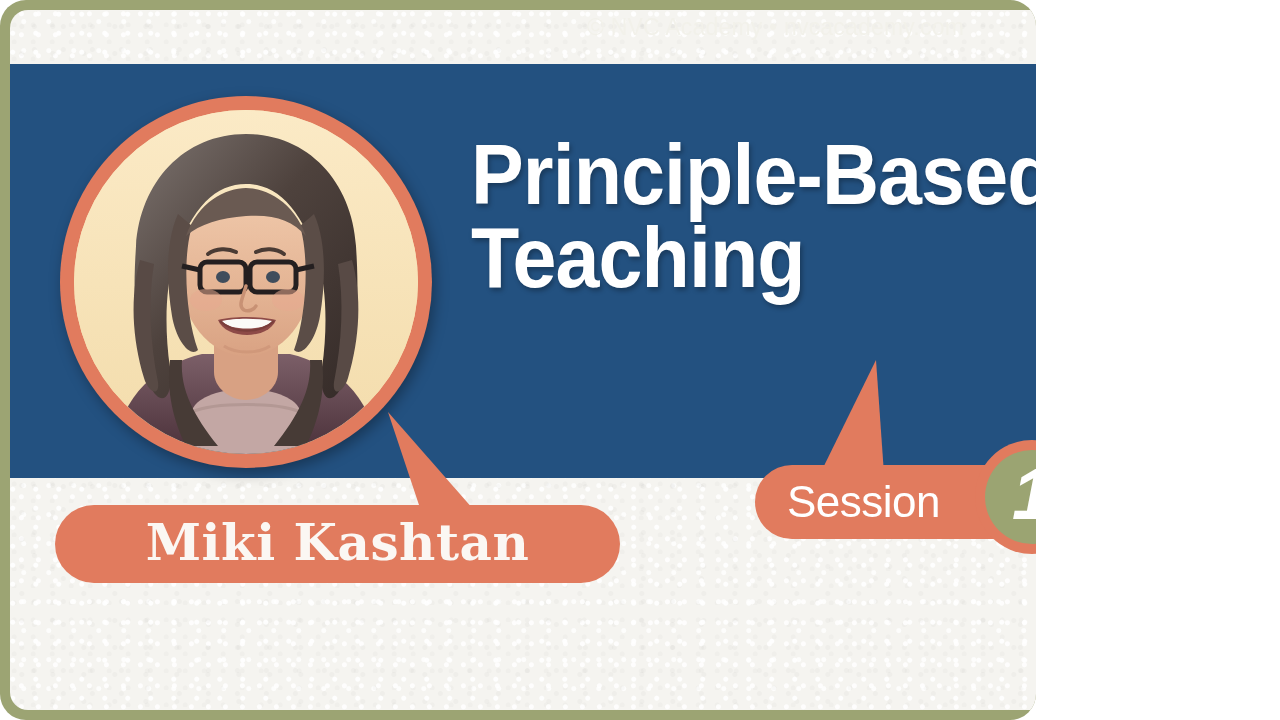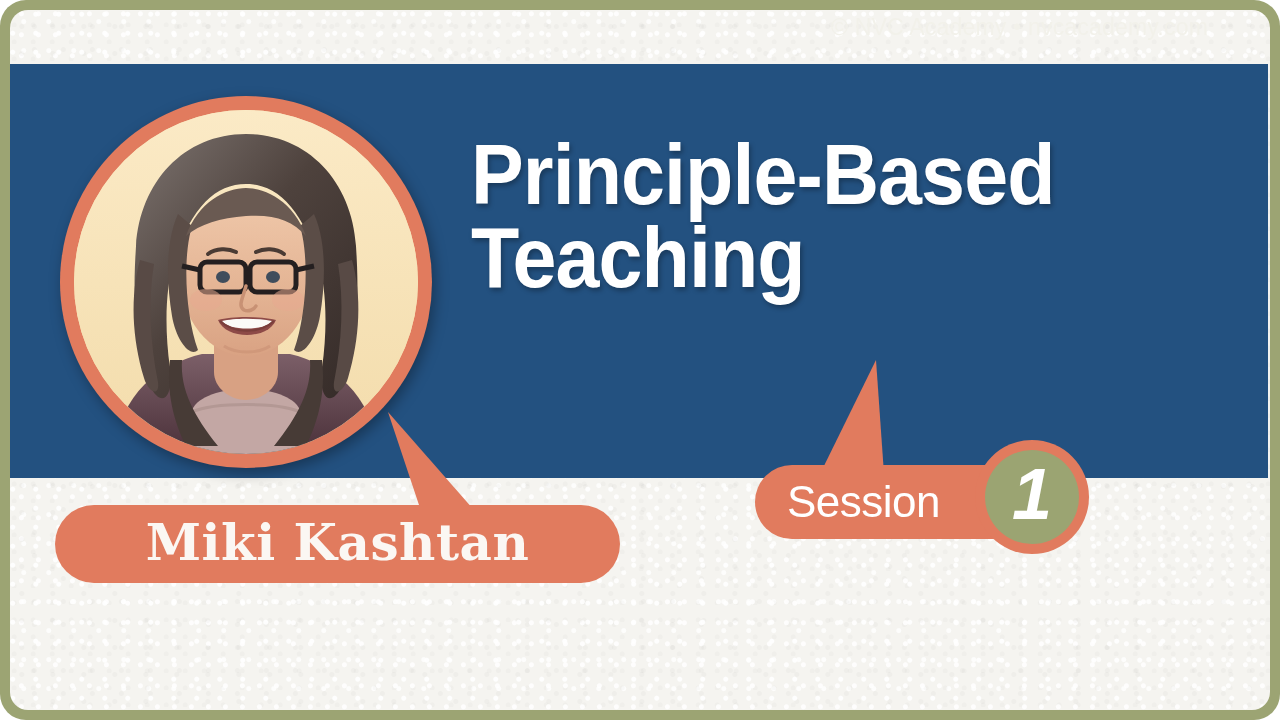--- a/index.html
+++ b/index.html
@@ -10,25 +10,26 @@
   body {
     width: 1280px;
     height: 720px;
     overflow: hidden;
     font-family: "Liberation Sans", sans-serif;
   }
 
   
   #slide {
     position: relative;
-    width: 1280px;
+    width: 1024px;
     height: 720px;
     background: #9ca473;
     border-radius: 26px;
     overflow: hidden;
+    padding-left: 12px;
   }
 
   
   #paper {
     position: absolute;
     left: 10px;
     top: 10px;
     width: 1260px;
     height: 700px;
     border-radius: 18px;

